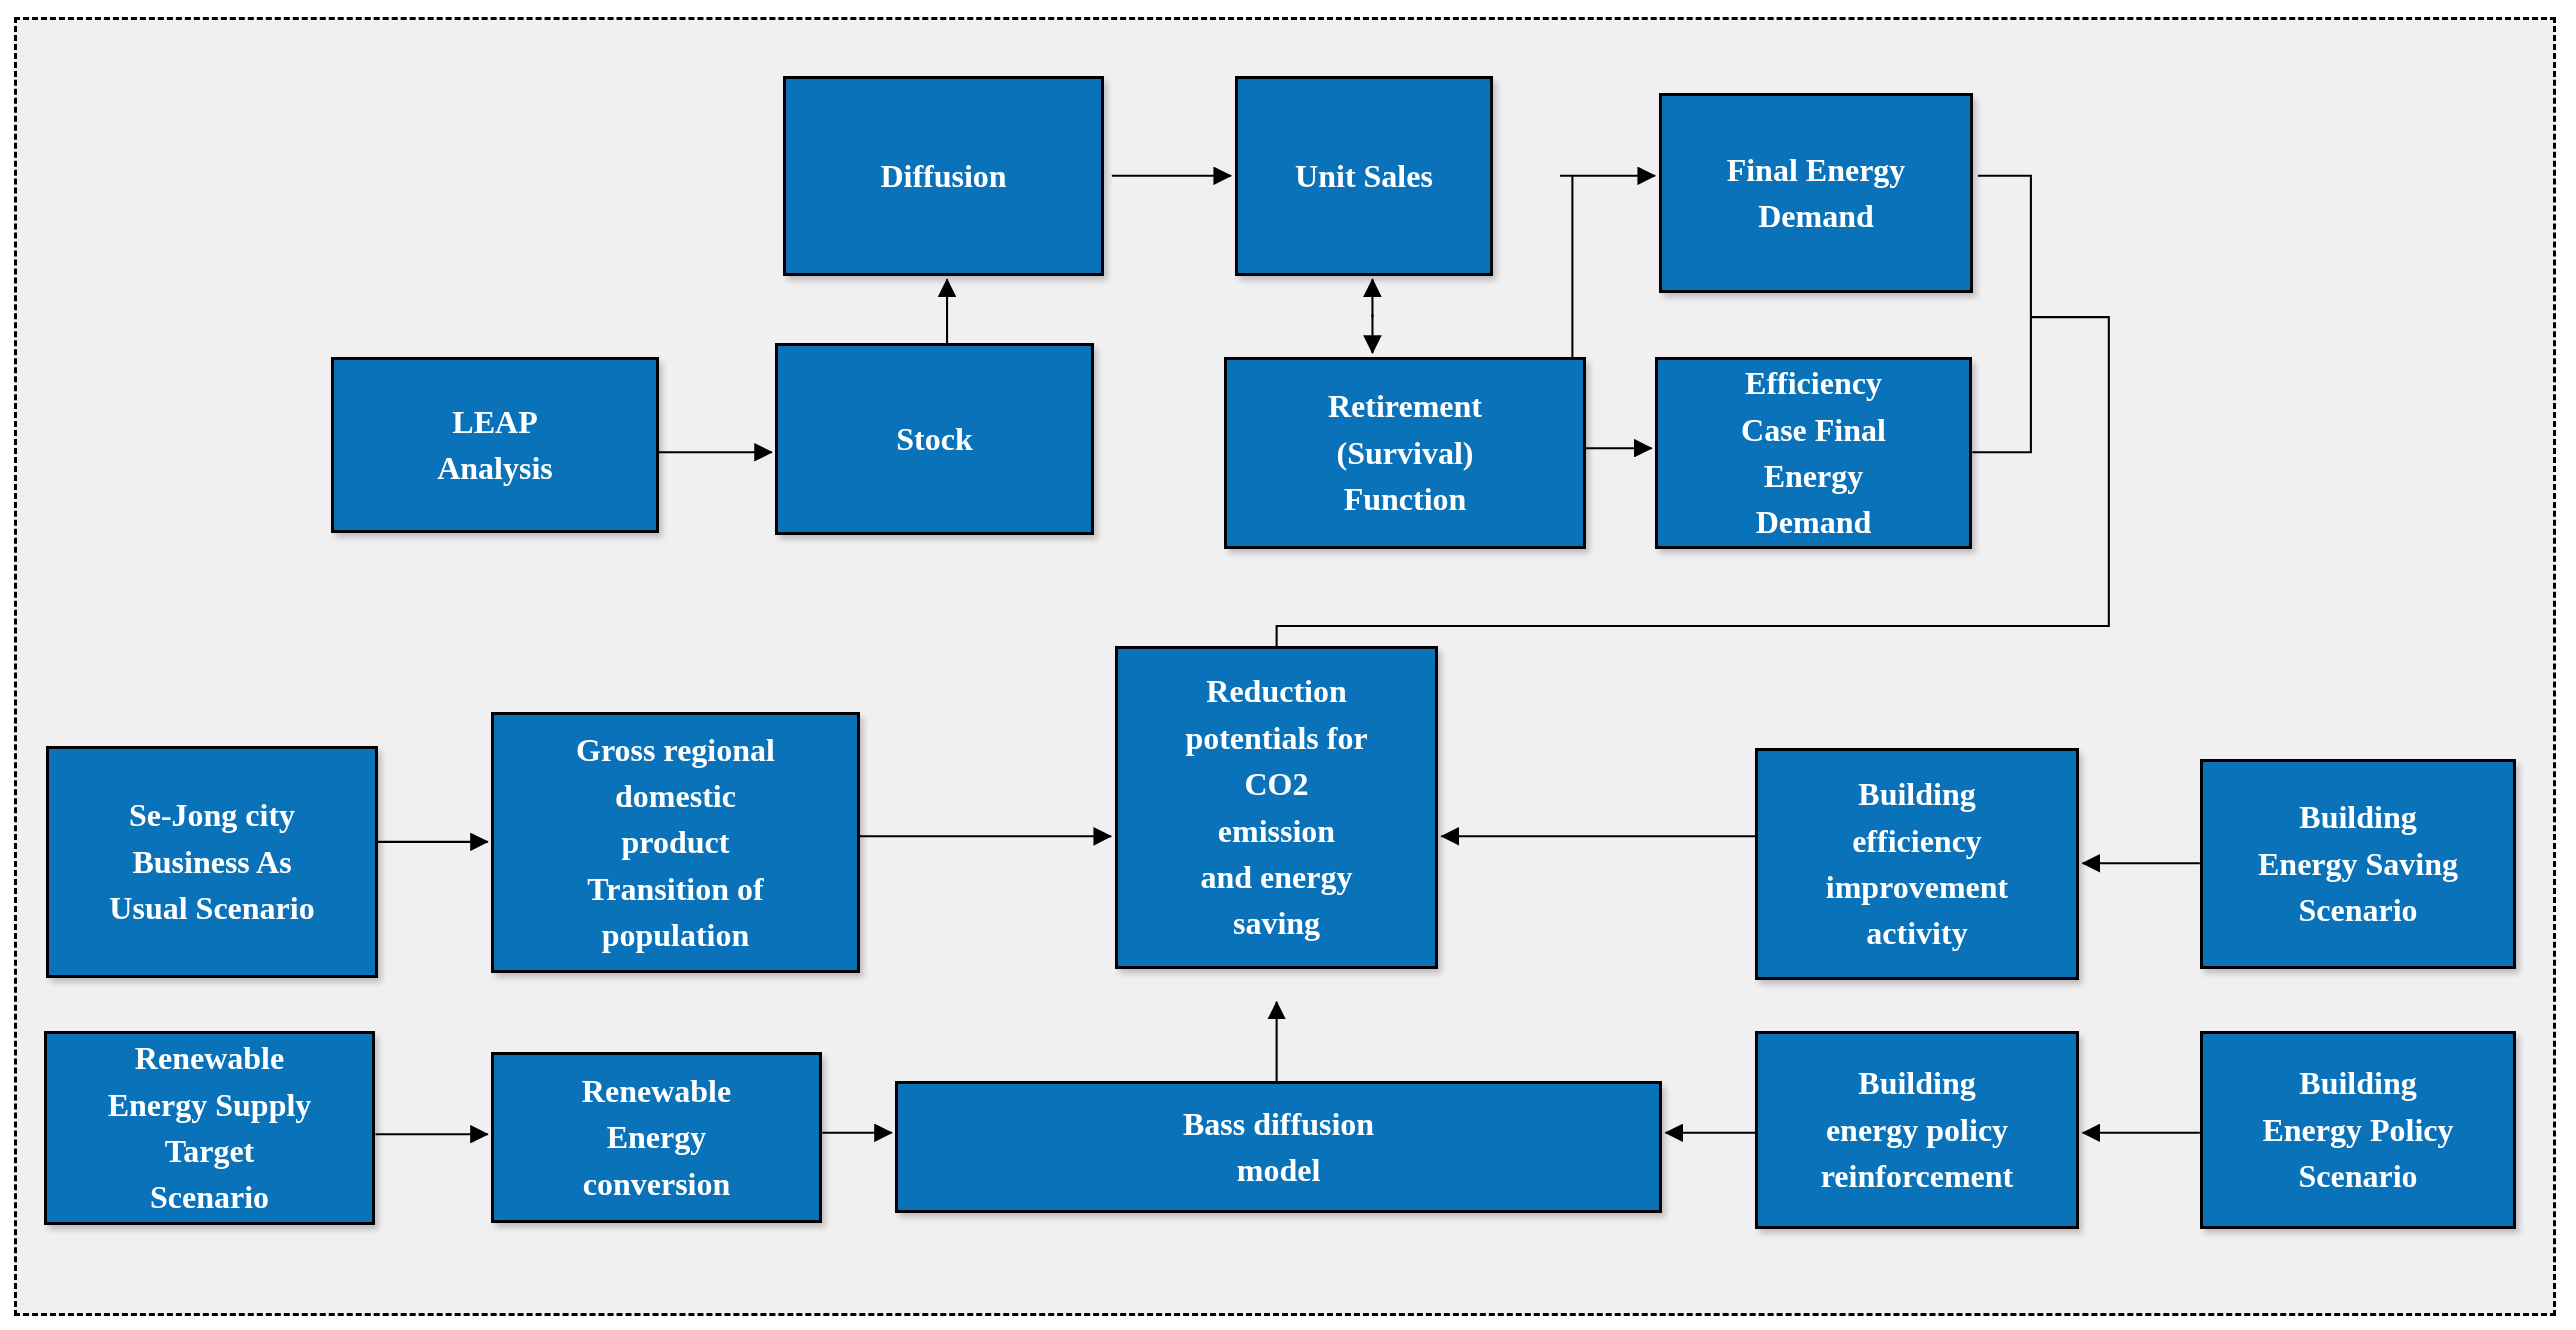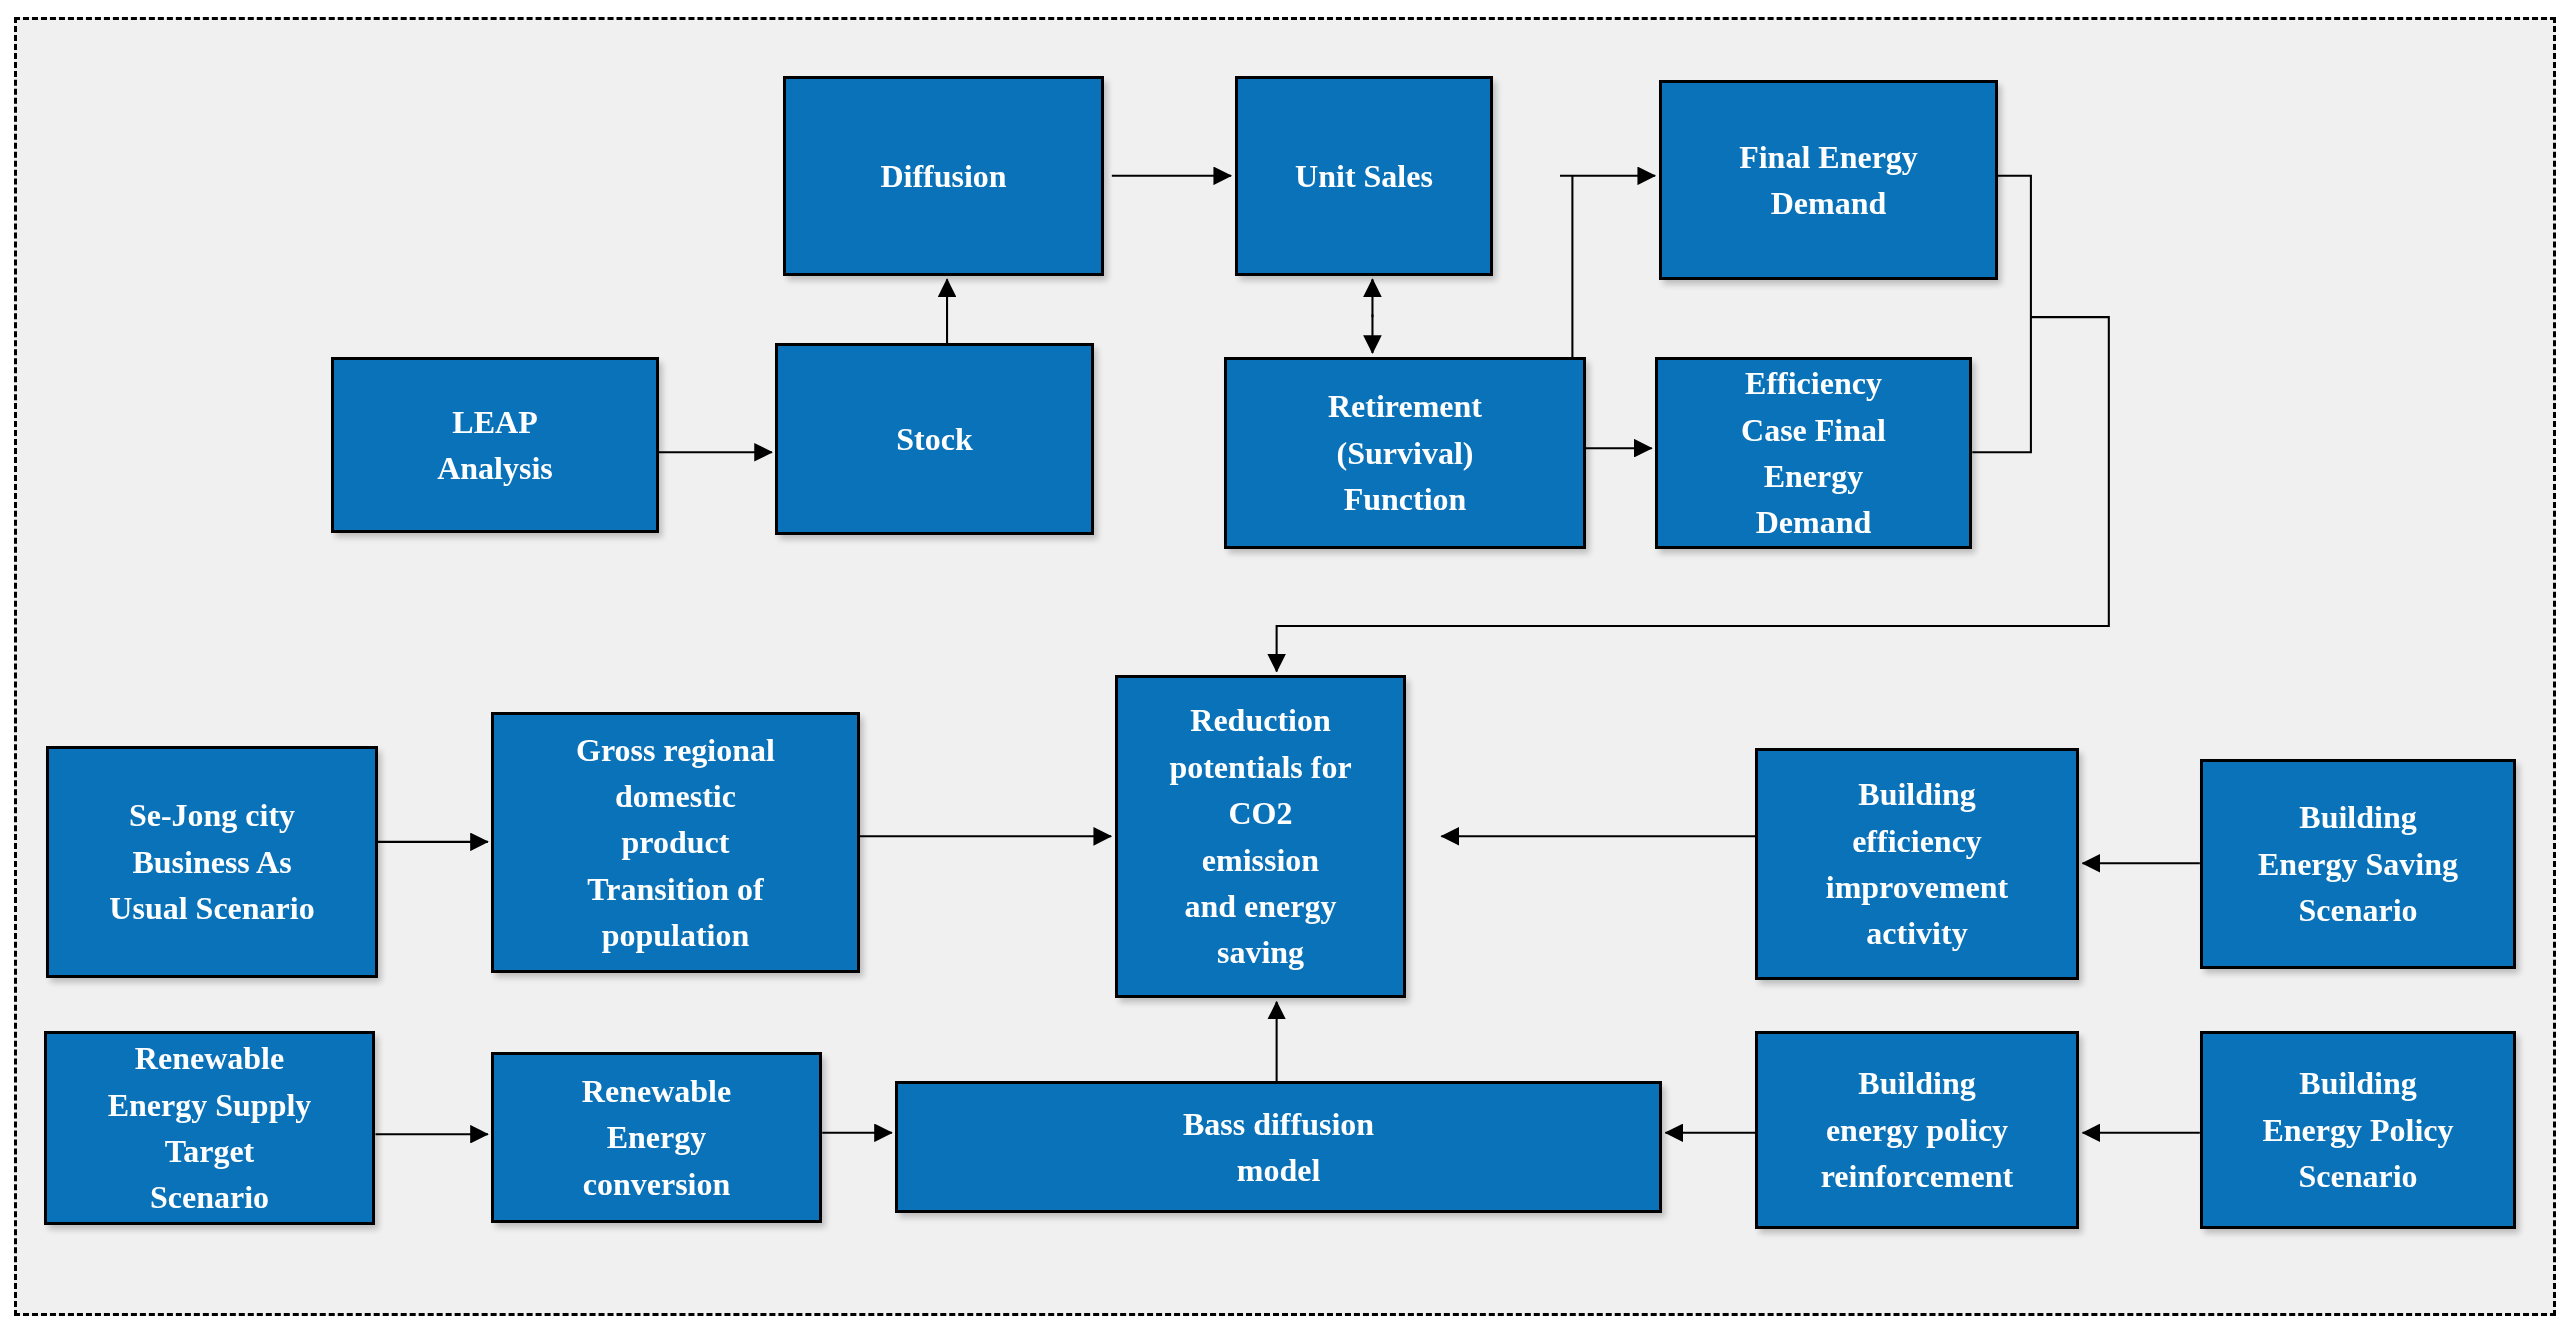--- a/index.html
+++ b/index.html
@@ -70,21 +70,21 @@
   <line class="edge" x1="3190" y1="1643" x2="3020" y2="1643" marker-end="url(#arrow)"></line>
   <line class="edge" x1="1851" y1="1568" x2="1851" y2="1453" marker-end="url(#arrow)"></line>
 </svg>
 
 <div class="node" style="left:783px;top:76px;width:321px;height:200px">
   <span>Diffusion</span>
 </div>
 <div class="node" style="left:1235px;top:76px;width:258px;height:200px">
   <span>Unit Sales</span>
 </div>
-<div class="node" style="left:1659px;top:80px;width:339px;height:200px">
+<div class="node" style="left:1659px;top:93px;width:314px;height:200px">
   <span>Final Energy
 Demand</span>
 </div>
 <div class="node" style="left:331px;top:357px;width:328px;height:176px">
   <span>LEAP
 Analysis</span>
 </div>
 <div class="node" style="left:775px;top:343px;width:319px;height:192px">
   <span>Stock</span>
 </div>
@@ -92,21 +92,21 @@
   <span>Retirement
 (Survival)
 Function</span>
 </div>
 <div class="node" style="left:1655px;top:357px;width:317px;height:192px">
   <span>Efficiency
 Case Final
 Energy
 Demand</span>
 </div>
-<div class="node" style="left:1115px;top:675px;width:291px;height:323px">
+<div class="node" style="left:1115px;top:646px;width:323px;height:323px">
   <span>Reduction
 potentials for
 CO2
 emission
 and energy
 saving</span>
 </div>
 <div class="node" style="left:46px;top:746px;width:332px;height:232px">
   <span>Se-Jong city
 Business As

